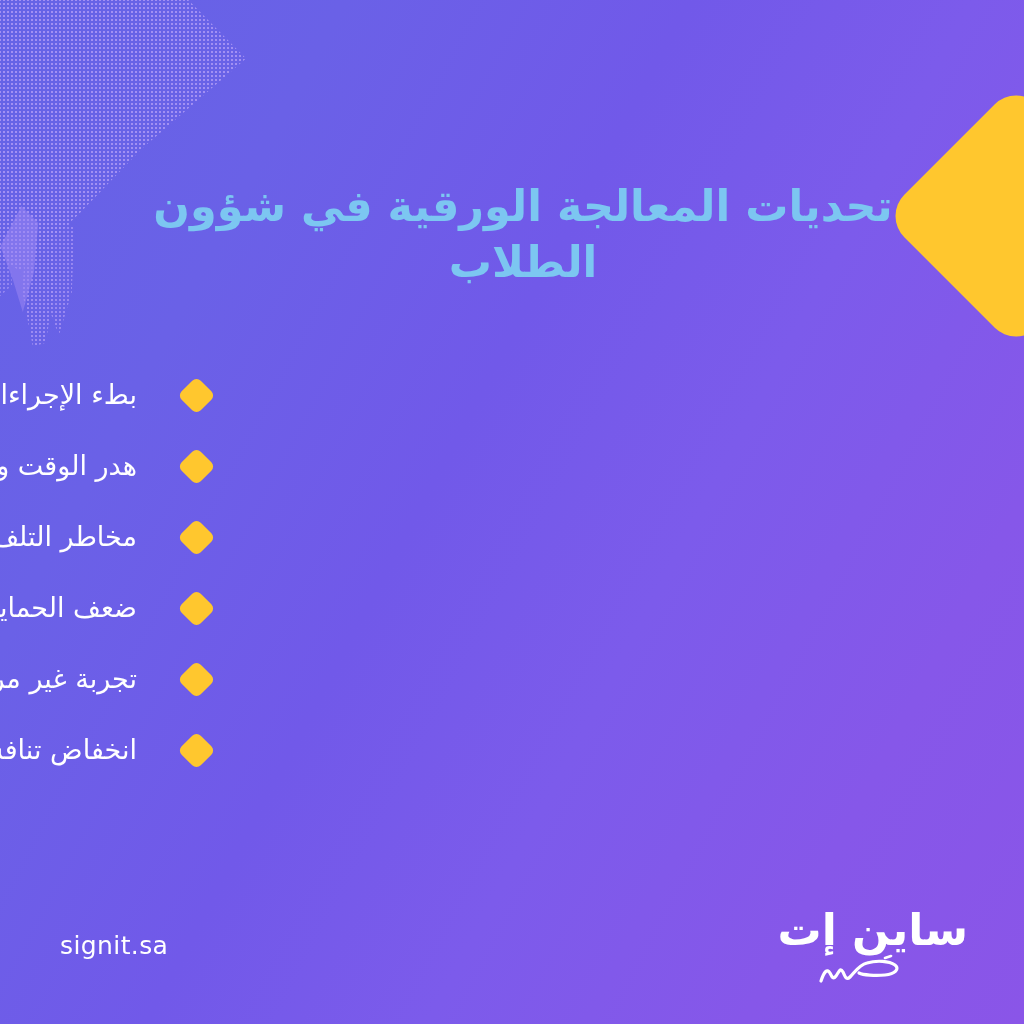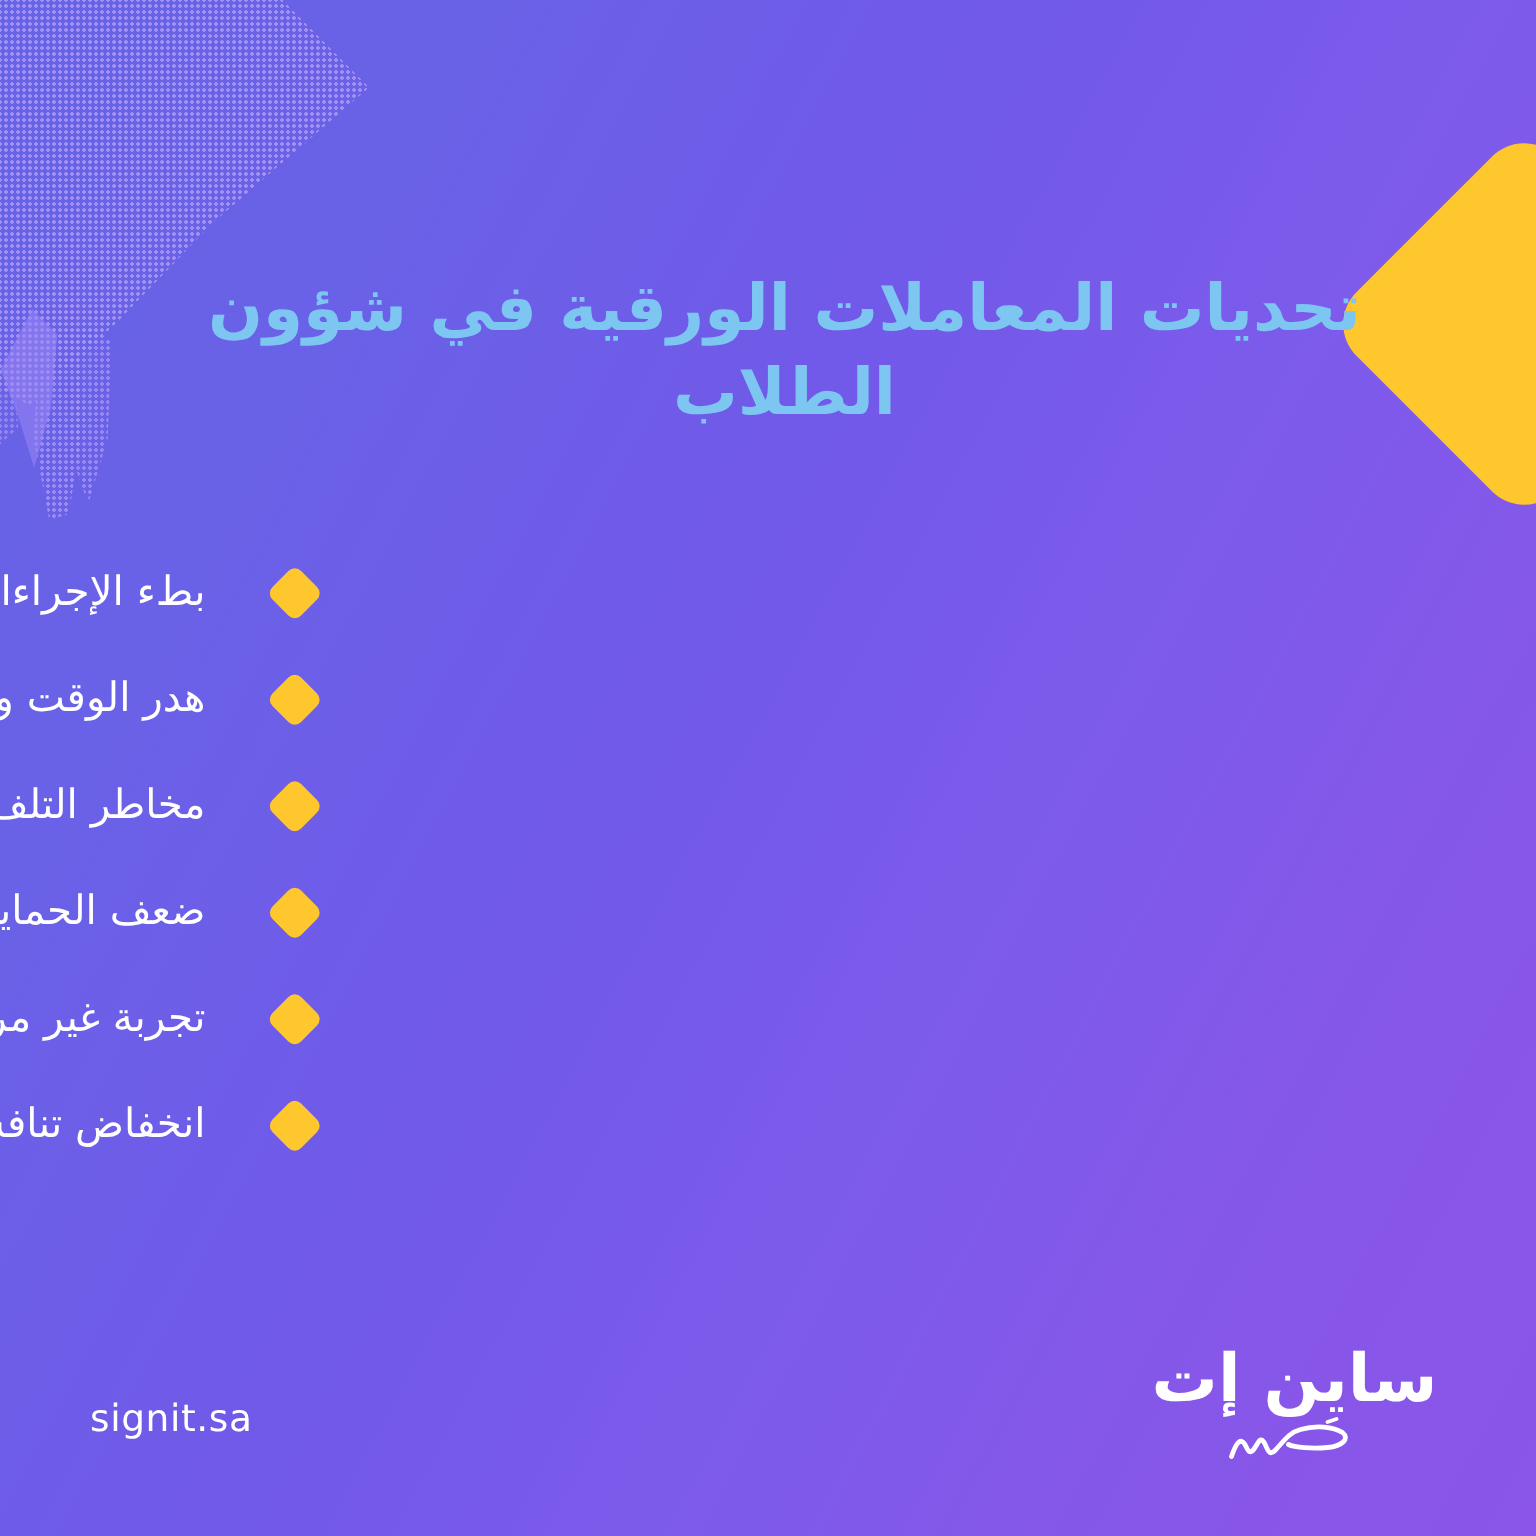--- a/index.html
+++ b/index.html
@@ -146,23 +146,22 @@
     bottom: 64px;
     color: #FFFFFF;
     font-size: 25px;
     font-weight: 400;
     letter-spacing: .4px;
     direction: ltr;
   }
   .brand {
     position: absolute;
     right: 56px;
-    bottom: 46px;
+    bottom: 36px;
     width: 210px;
-    text-align: center;
     direction: rtl;
   }
   .brand-name {
     color: #FFFFFF;
     font-size: 44px;
     font-weight: 700;
     line-height: 1;
     letter-spacing: .5px;
   }
   .brand-signature {
@@ -180,21 +179,21 @@
   <div class="halftone-wrap">
     <div class="halftone ht-a"></div>
     <div class="halftone ht-b"></div>
     <div class="halftone ht-c"></div>
     <div class="halftone ht-d"></div>
     <div class="ht-solid"></div>
   </div>
 
   <div class="accent-diamond"></div>
 
-  <h1 class="headline">تحديات المعاملات الورقية في شؤون الطلاب</h1>
+  <h1 class="headline">تحديات المعالجة الورقية في شؤون الطلاب</h1>
 
   <ul class="bullets" style="list-style:none;margin:0;padding:0;">
     <li class="bullet-row">
       <span class="diamond"></span>
       <span class="bullet-text">بطء الإجراءات وارتفاع تكاليف الطباعة والتخزين</span>
     </li>
     <li class="bullet-row">
       <span class="diamond"></span>
       <span class="bullet-text">هدر الوقت والموارد البشرية في المعالجة اليدوية</span>
     </li>

